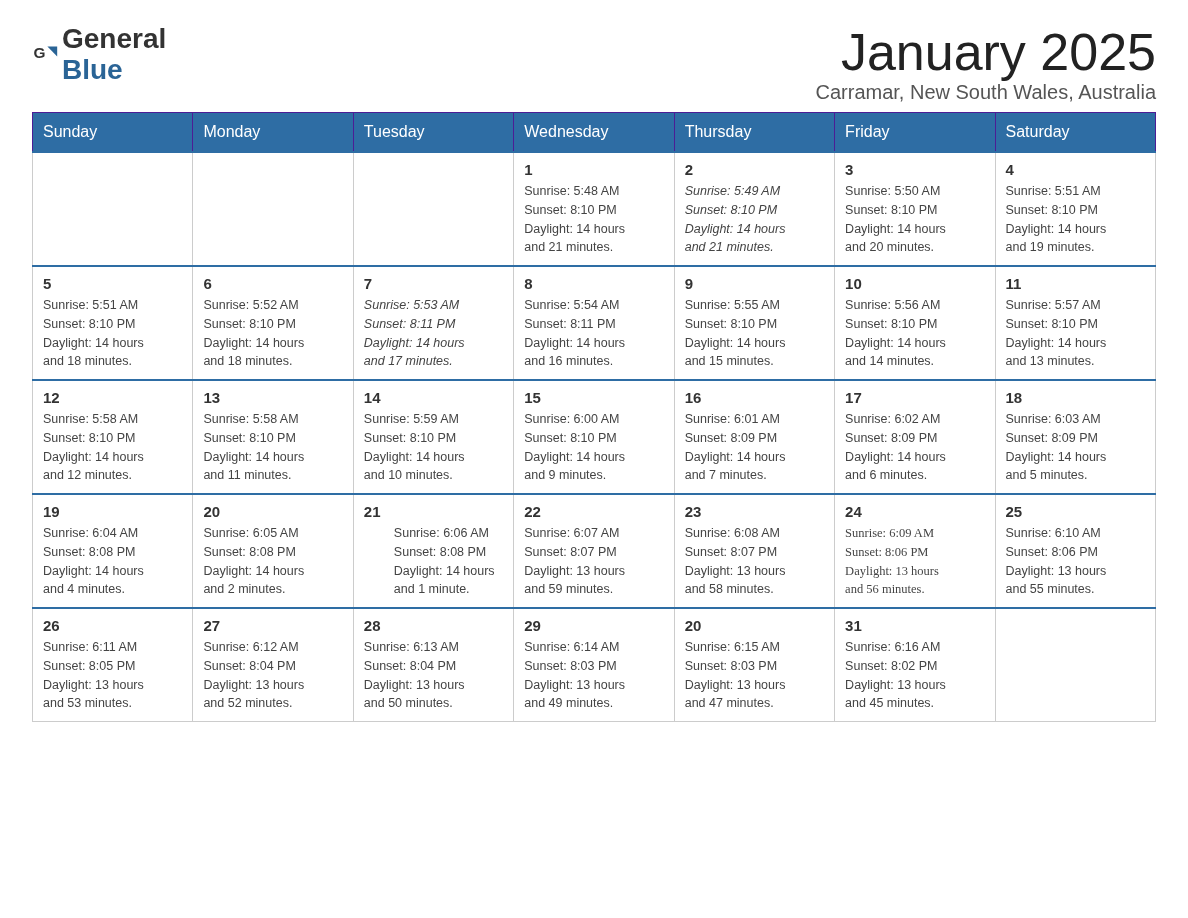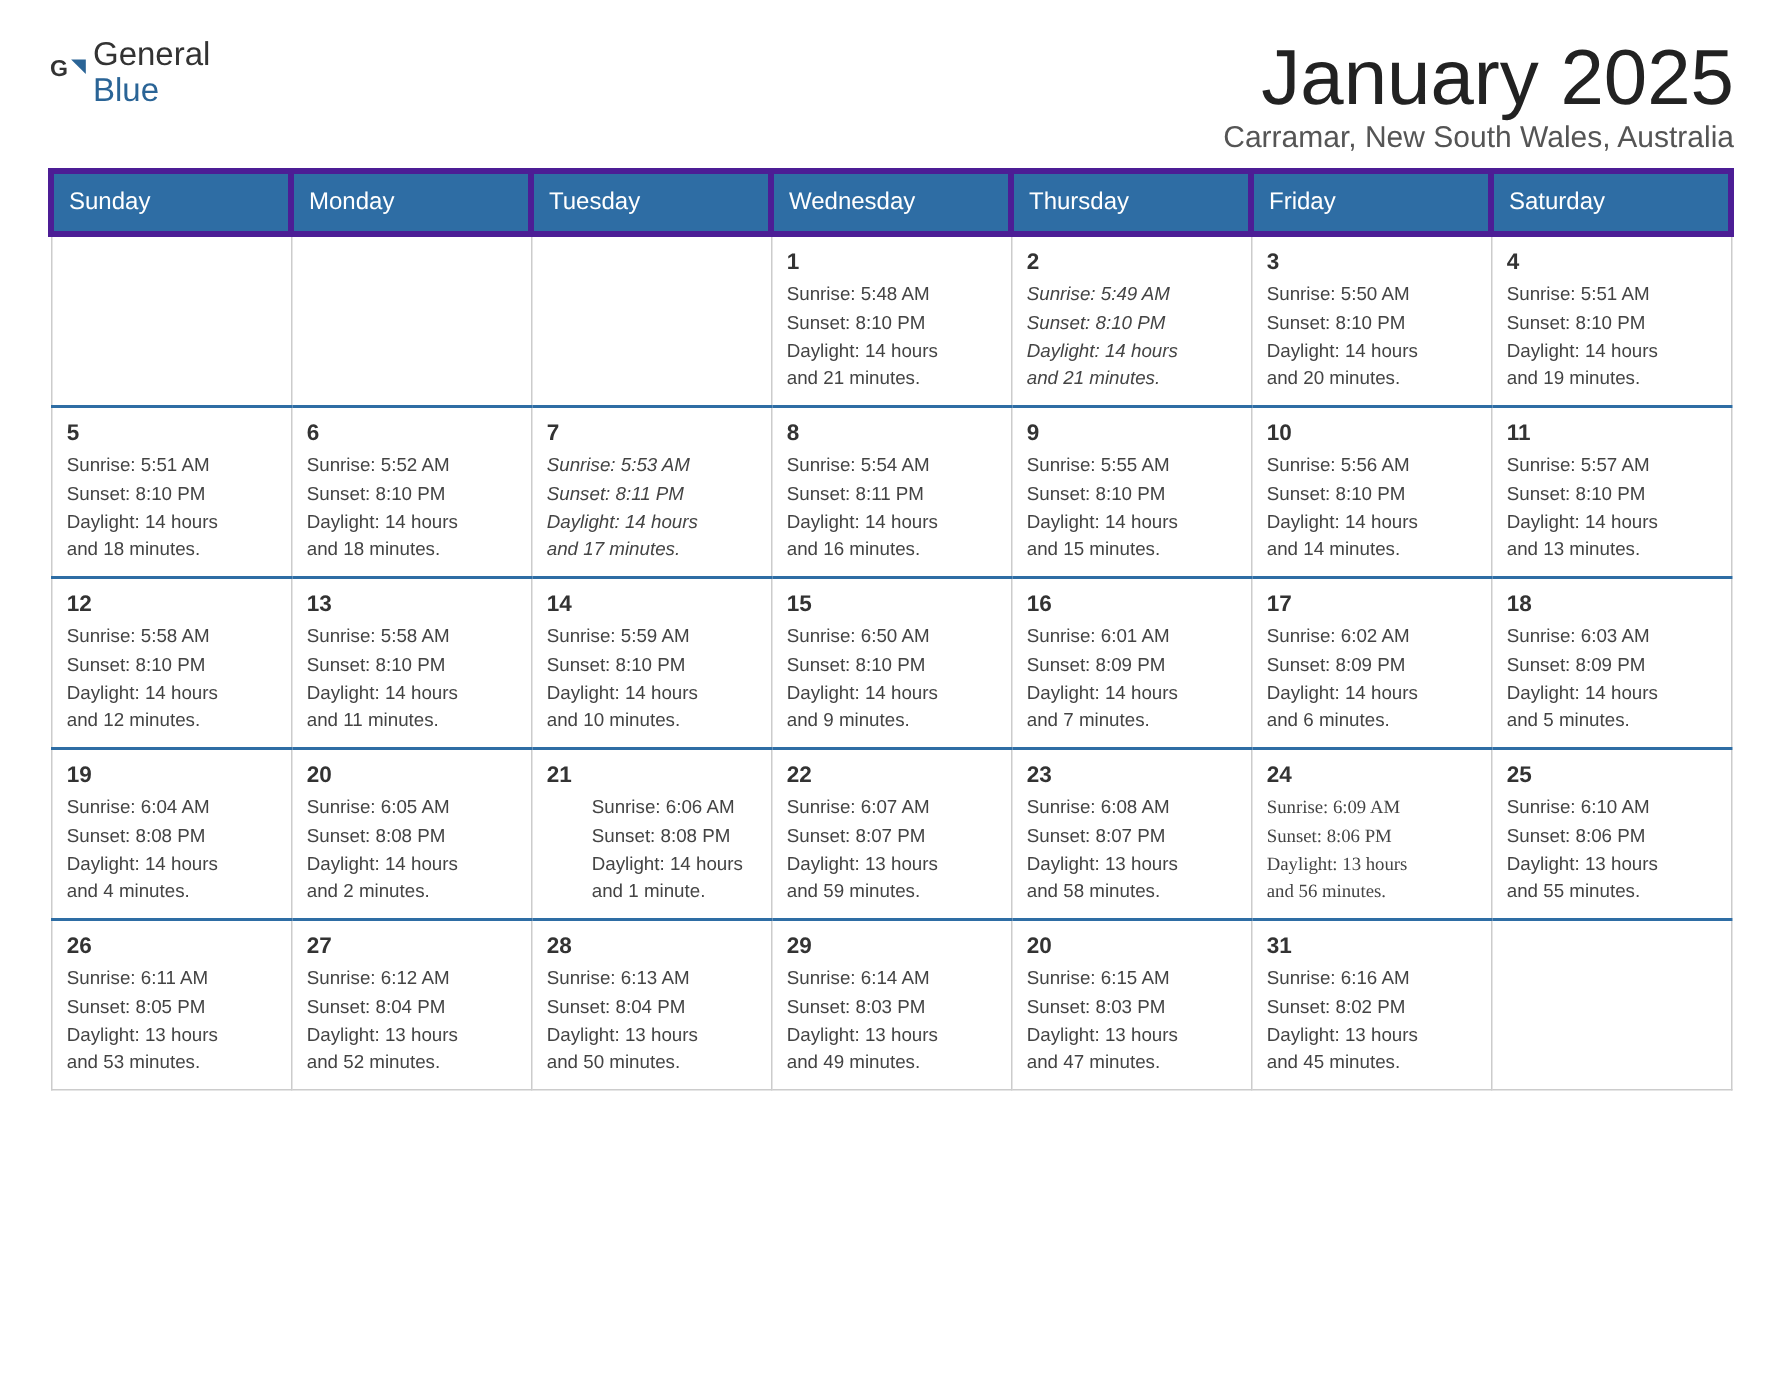--- a/index.html
+++ b/index.html
@@ -14,22 +14,22 @@
       display: flex;
       justify-content: space-between;
       align-items: flex-start;
       margin-bottom: 8px;
     }
     .logo-area {
       display: flex;
       align-items: center;
     }
     .logo-text {
-      font-size: 22px;
-      font-weight: normal;
+      font-size: 28px;
+      font-weight: bold;
       color: #333;
       line-height: 1.1;
     }
     .logo-blue {
       color: #2a6496;
     }
     .logo-icon {
       width: 28px;
       height: 28px;
       margin-right: 2px;
@@ -53,21 +53,21 @@
       border-collapse: collapse;
       margin-top: 8px;
     }
     .calendar-table th {
       background-color: #2e6da4;
       color: #fff;
       font-size: 16px;
       font-weight: normal;
       padding: 10px 10px;
       text-align: left;
-      border: 4px solid #4c1d95;
+      border: 1px solid #4c1d95;
     }
     .calendar-table td {
       border: 1px solid #ccc;
       vertical-align: top;
       padding: 8px 10px;
       width: calc(100% / 7);
       min-height: 110px;
       height: 110px;
     }
     .day-number {
@@ -226,21 +226,21 @@
         </td>
         <td>
           <span class="day-number">14</span>
           <div class="day-info" style="white-space: pre-line;">Sunrise: 5:59 AM
 Sunset: 8:10 PM
 Daylight: 14 hours
 and 10 minutes.</div>
         </td>
         <td>
           <span class="day-number">15</span>
-          <div class="day-info" style="white-space: pre-line;">Sunrise: 6:50 AM
+          <div class="day-info" style="white-space: pre-line;">Sunrise: 6:00 AM
 Sunset: 8:10 PM
 Daylight: 14 hours
 and 9 minutes.</div>
         </td>
         <td>
           <span class="day-number">16</span>
           <div class="day-info" style="white-space: pre-line;">Sunrise: 6:01 AM
 Sunset: 8:09 PM
 Daylight: 14 hours
 and 7 minutes.</div>

